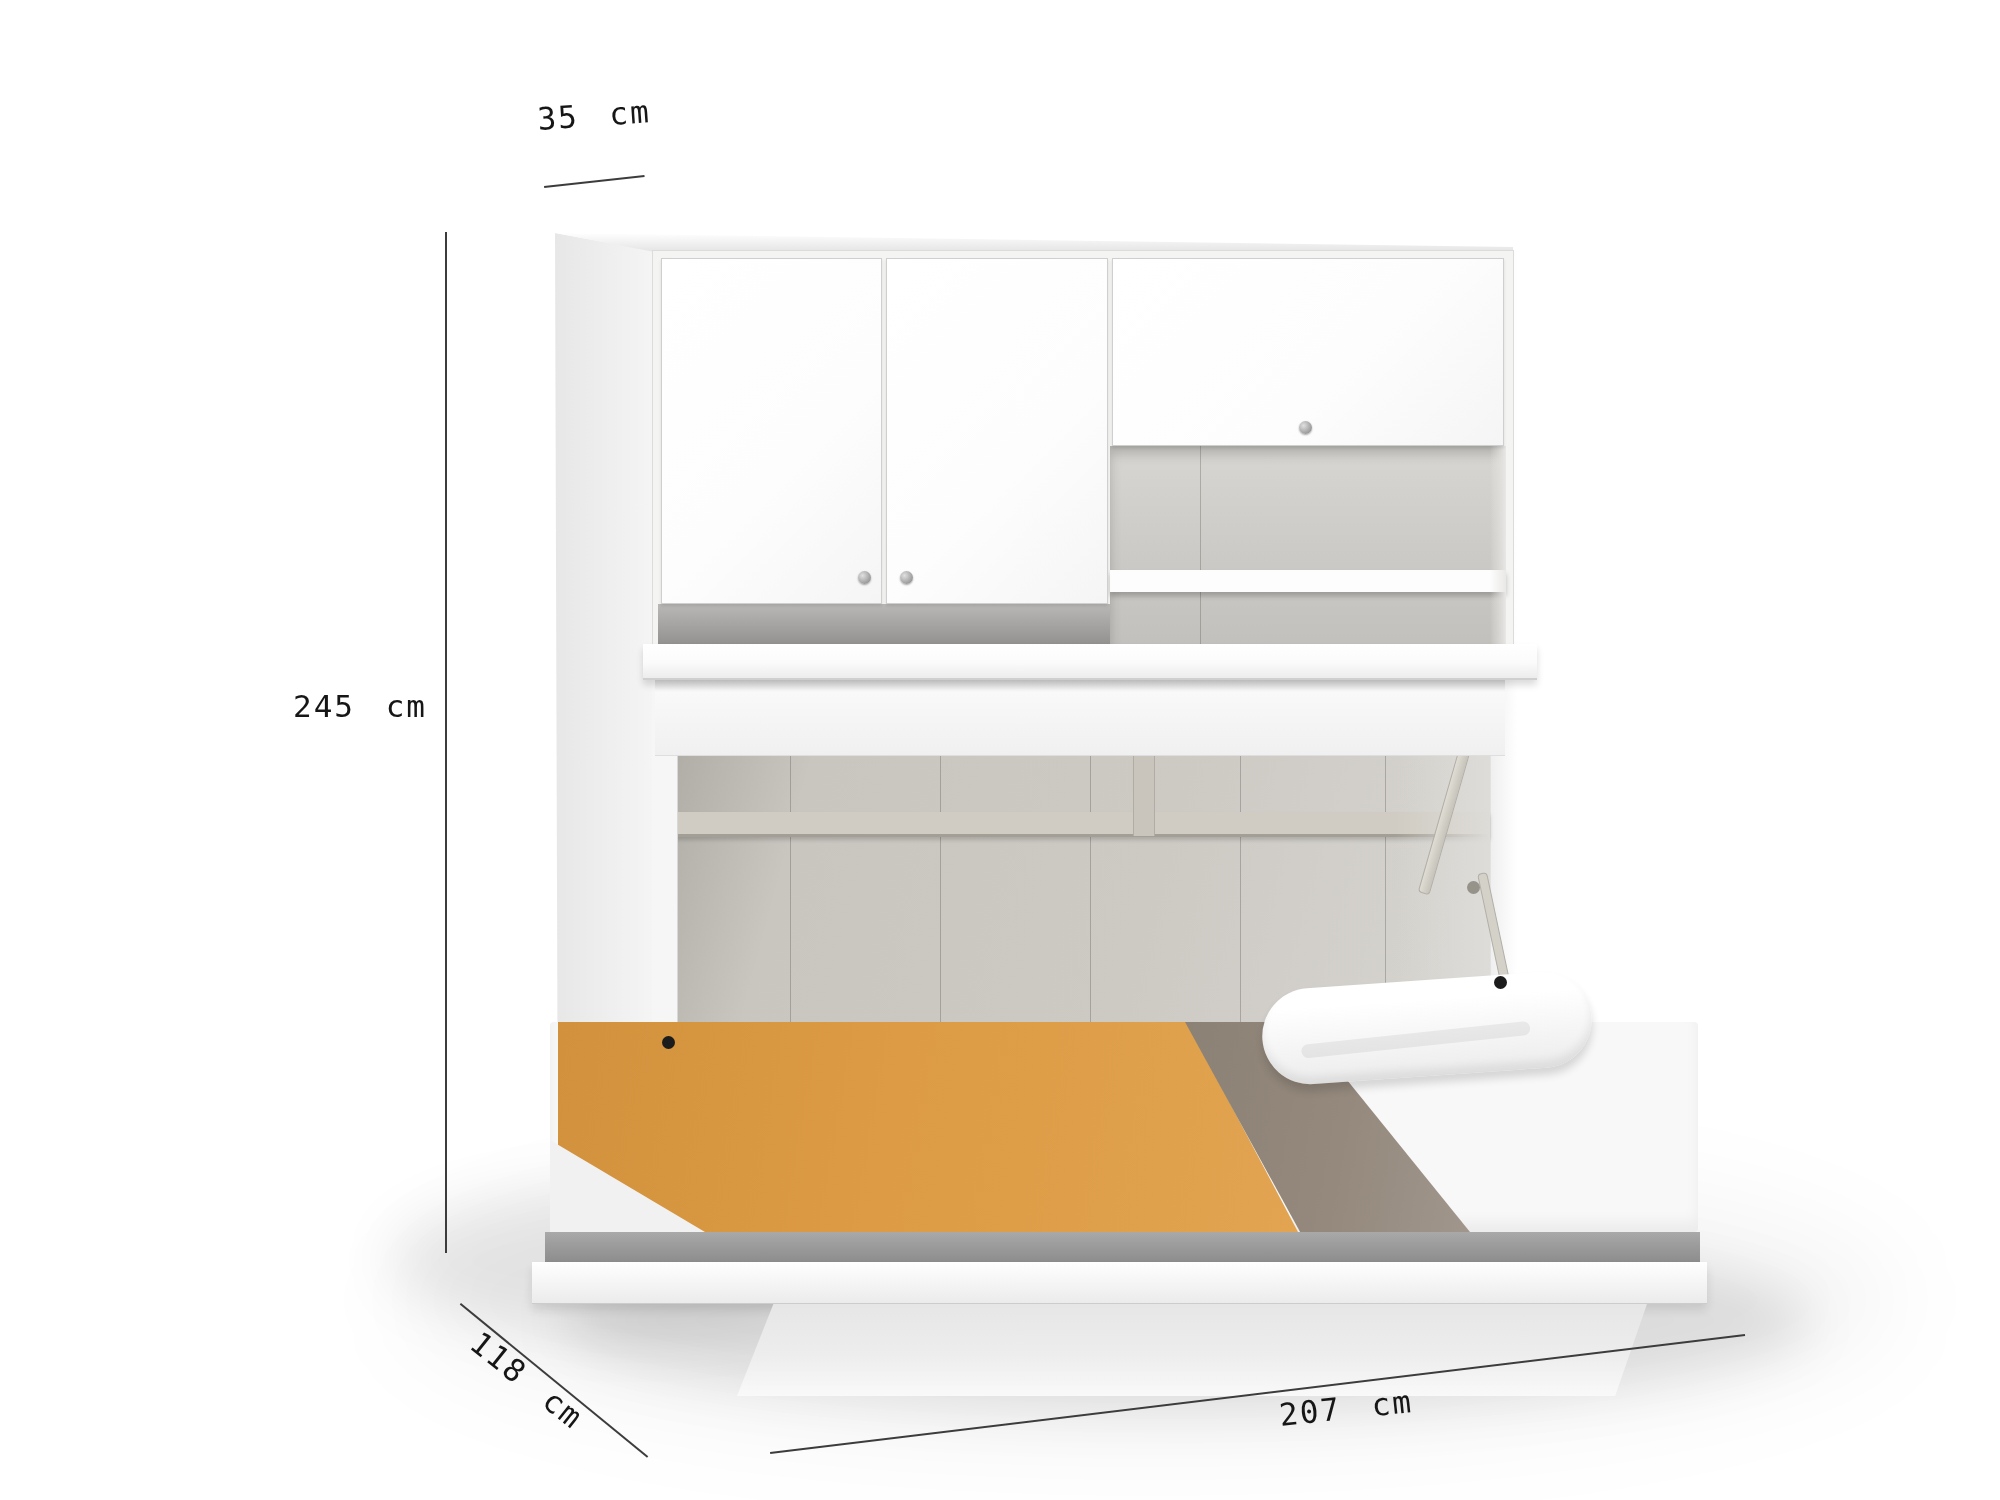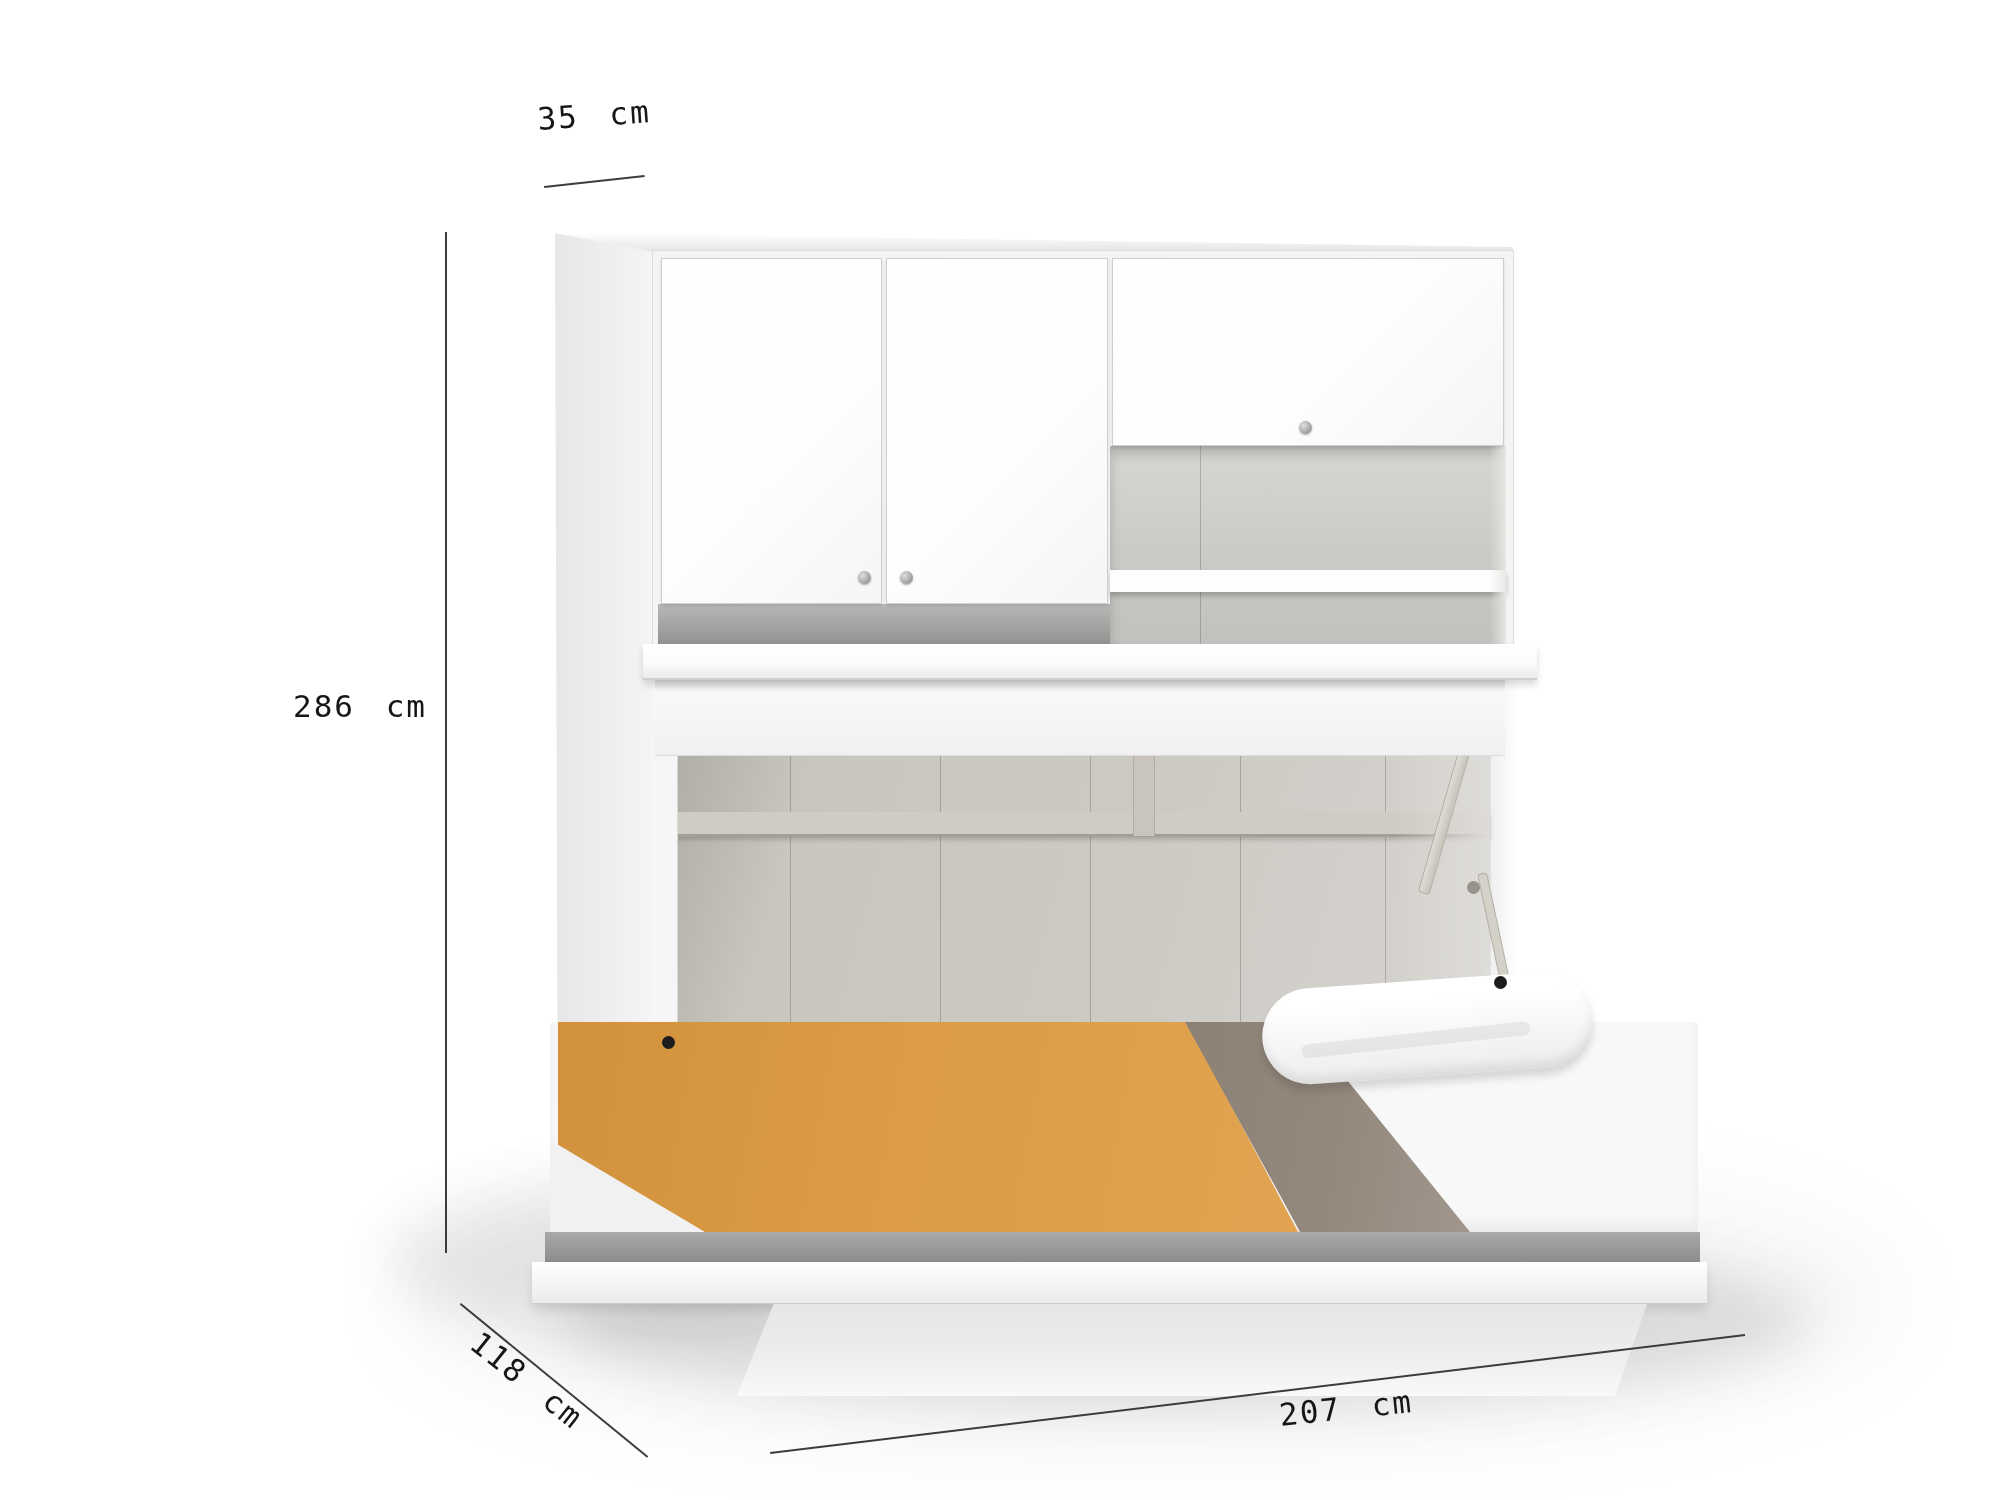--- a/index.html
+++ b/index.html
@@ -193,21 +193,21 @@
   </div>
   <div class="abs platform"></div>
   <div class="abs bedframe"></div>
   <div class="abs pedestal"></div>
   <div class="abs pin" style="left:662px;top:1036px;"></div>
   <div class="abs pin" style="left:1494px;top:976px;"></div>
 
   <div class="abs dim-label" style="left:514px;top:97px;width:160px;transform:rotate(-4deg);">35 cm</div>
   <div class="abs dim-line" style="left:544px;top:186px;width:101px;transform:rotate(-6.3deg);"></div>
 
-  <div class="abs dim-label" style="left:260px;top:688px;width:200px;">286 cm</div>
+  <div class="abs dim-label" style="left:260px;top:688px;width:200px;">245 cm</div>
   <div class="abs dim-line-v" style="left:445px;top:232px;height:1021px;"></div>
 
   <div class="abs dim-label" style="left:427px;top:1362px;width:200px;transform:rotate(38.5deg);">118 cm</div>
   <div class="abs dim-line" style="left:461px;top:1303px;width:242px;transform:rotate(39.3deg);"></div>
 
   <div class="abs dim-label" style="left:1246px;top:1390px;width:200px;transform:rotate(-6deg);">207 cm</div>
   <div class="abs dim-line" style="left:770px;top:1452px;width:982px;transform:rotate(-6.9deg);"></div>
 
 </div>
 

